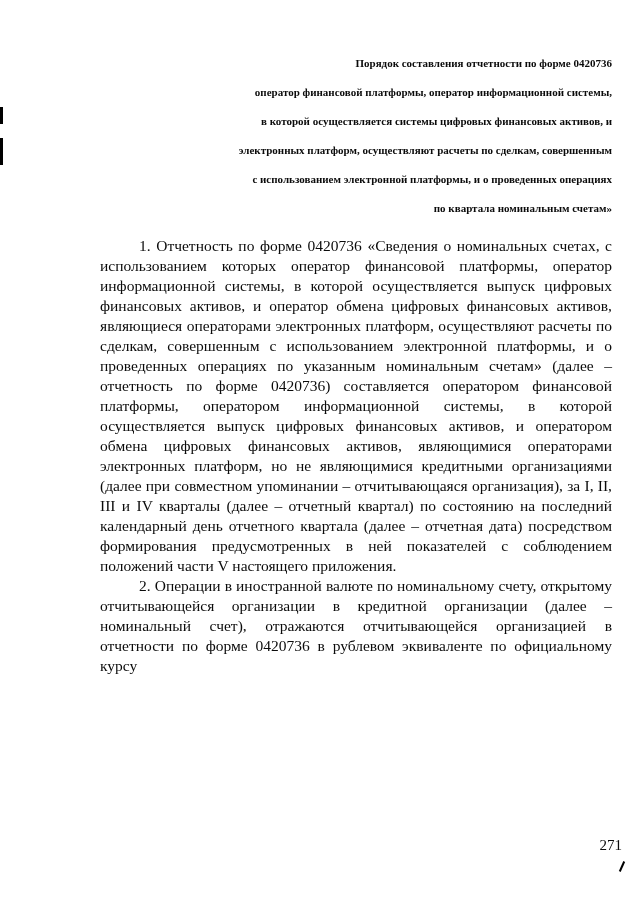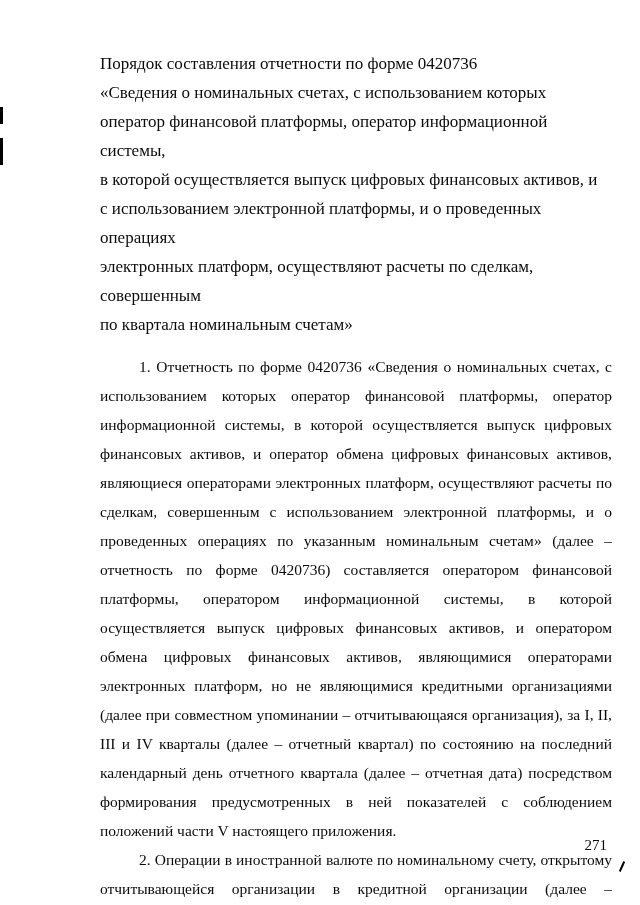--- a/index.html
+++ b/index.html
@@ -16,42 +16,42 @@
     font-family: "Liberation Serif", serif;
     color: #0b0b0b;
   }
   .content {
     position: absolute;
     left: 100px;
     width: 512px;
     top: 49px;
   }
   .title {
-    font-weight: normal;
-    font-size: 17px;
+    font-weight: bold;
+    font-size: 11px;
     line-height: 29px;
-    text-align: left;
+    text-align: right;
   }
   .para {
     font-size: 15.5px;
-    line-height: 29px;
+    line-height: 20px;
     text-align: justify;
     text-indent: 39px;
     margin: 0;
   }
   .para-first {
     margin-top: 13px;
   }
   .continued {
     text-align-last: justify;
   }
   .page-number {
     position: absolute;
     top: 836px;
-    right: 33px;
+    right: 18px;
     font-size: 15px;
     line-height: 18px;
   }
   .artifact {
     position: absolute;
     background: #000;
   }
   .artifact-a { left: 0; top: 107px; width: 3px; height: 17px; }
   .artifact-b { left: 0; top: 138px; width: 3px; height: 27px; }
   .artifact-c { left: 621px; top: 861px; width: 2px; height: 11px; transform: rotate(24deg); }
@@ -61,25 +61,24 @@
 
 <div class="page">
 
   <div class="artifact artifact-a"></div>
   <div class="artifact artifact-b"></div>
 
   <div class="content">
 
     <div class="title">
       <div>Порядок составления отчетности по форме 0420736</div>
-      <div>«Сведения о номинальных счетах, с использованием которых</div>
       <div>оператор финансовой платформы, оператор информационной системы,</div>
-      <div>в которой осуществляется выпуск цифровых финансовых активов, и</div>
+      <div>в которой осуществляется системы цифровых финансовых активов, и</div>
+      <div>электронных платформ, осуществляют расчеты по сделкам, совершенным</div>
       <div>с использованием электронной платформы, и о проведенных операциях</div>
-      <div>электронных платформ, осуществляют расчеты по сделкам, совершенным</div>
       <div>по квартала номинальным счетам»</div>
     </div>
 
     <p class="para para-first">1. Отчетность по форме 0420736 «Сведения о номинальных счетах, с использованием которых оператор финансовой платформы, оператор информационной системы, в которой осуществляется выпуск цифровых финансовых активов, и оператор обмена цифровых финансовых активов, являющиеся операторами электронных платформ, осуществляют расчеты по сделкам, совершенным с использованием электронной платформы, и о проведенных операциях по указанным номинальным счетам» (далее – отчетность по форме 0420736) составляется оператором финансовой платформы, оператором информационной системы, в которой осуществляется выпуск цифровых финансовых активов, и оператором обмена цифровых финансовых активов, являющимися операторами электронных платформ, но не являющимися кредитными организациями (далее при совместном упоминании – отчитывающаяся организация), за I, II, III и IV кварталы (далее – отчетный квартал) по состоянию на последний календарный день отчетного квартала (далее – отчетная дата) посредством формирования предусмотренных в ней показателей с соблюдением положений части V настоящего приложения.</p>
 
     <p class="para continued">2. Операции в иностранной валюте по номинальному счету, открытому отчитывающейся организации в кредитной организации (далее – номинальный счет), отражаются отчитывающейся организацией в отчетности по форме 0420736 в рублевом эквиваленте по официальному курсу</p>
 
   </div>
 
   <div class="page-number">271</div>

